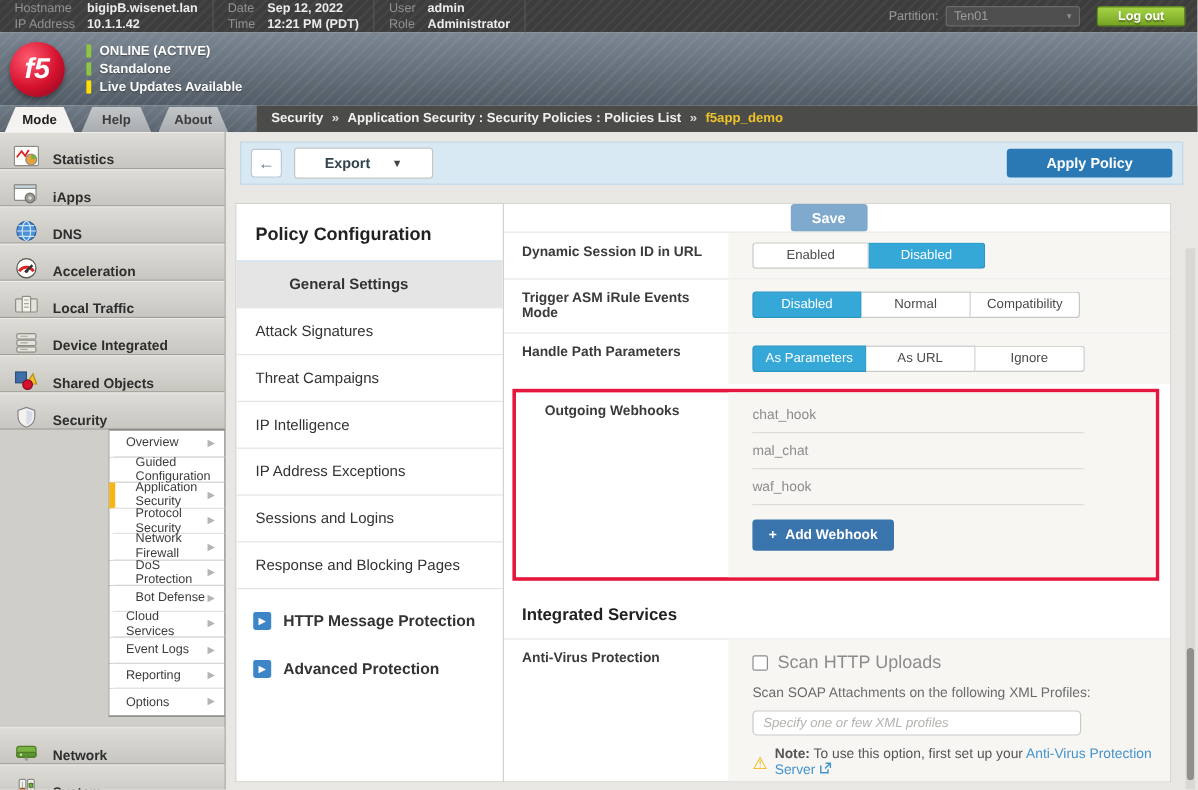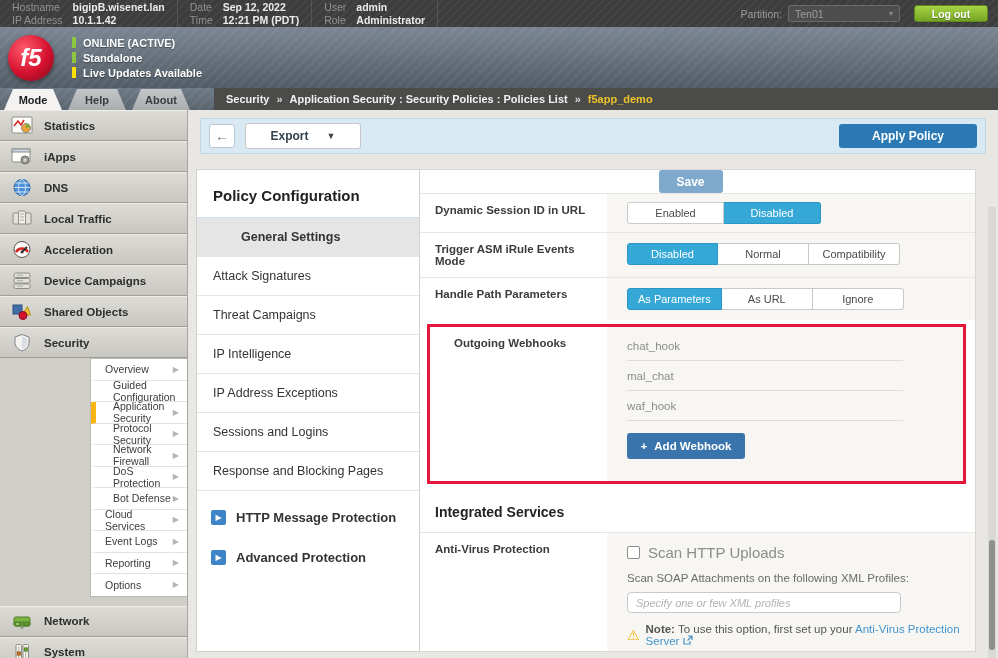--- a/index.html
+++ b/index.html
@@ -49,21 +49,21 @@
   .breadcrumb { margin-left:18px; height:22px; flex:1; background:#4b4b49; display:flex;
     align-items:center; gap:7px; padding-left:12px; font-size:11px; font-weight:bold; color:#f1f1f1; }
   .crumb-sep { color:#d8d8d8; }
   .crumb-current { color:#edc32a; }
 
   
   .layout { display:flex; height:548px; }
 
   
   .sidebar { width:188px; background:#cfcec9; border-right:1px solid #a6a59e; flex:none; }
-  .side-item { height:31px; display:flex; align-items:center; padding-left:8px;
+  .side-item { height:31px; display:flex; align-items:flex-end; padding-left:8px;
     background:linear-gradient(#dedcd7,#c7c6c0); border-bottom:1px solid #9f9e97;
     border-top:1px solid #edece8; cursor:pointer; }
   .side-item .icon { width:28px; display:flex; justify-content:center; }
   .side-label { font-size:11.5px; font-weight:bold; color:#2e2e2e; margin-left:8px; }
   .submenu { margin-left:90px; background:#000000; border:1px solid #b9b8b2; border-right:0; }
   .sub-item { height:21.5px; display:flex; align-items:center; font-size:10.5px; color:#3c3c3c;
     border-bottom:1px solid #e3e3e1; border-left:5px solid transparent; padding-left:9px;
     padding-right:8px; cursor:pointer; background:#fff; }
   .sub-item:last-child { border-bottom:0; }
   .sub-item.indent { padding-left:17px; }
@@ -262,51 +262,51 @@
             <ellipse cx="11" cy="9.5" rx="3.5" ry="8" fill="none" stroke="#cfe3f7"></ellipse>
             <path d="M3 9.5 H19 M4.4 5 H17.6 M4.4 14 H17.6" stroke="#cfe3f7" fill="none"></path>
           </svg>
       </span>
       <span class="side-label">DNS</span>
     </div>
 
     <div class="side-item">
       <span class="icon">
         <svg width="22" height="19">
+            <circle cx="11" cy="9.5" r="8" fill="#fdfdfb" stroke="#55544e"></circle>
+            <path d="M5 12 A7 7 0 0 1 17 12" fill="none" stroke="#d22" stroke-width="2.5"></path>
+            <line x1="11" y1="12" x2="16" y2="7" stroke="#333" stroke-width="2"></line>
+            <circle cx="11" cy="12" r="1.5" fill="#333"></circle>
+          </svg>
+      </span>
+      <span class="side-label">Acceleration</span>
+    </div>
+
+    <div class="side-item">
+      <span class="icon">
+        <svg width="22" height="19">
             <rect x="2" y="4" width="7" height="11" rx="1" fill="#e3e2dc" stroke="#8e8d86"></rect>
             <rect x="13" y="4" width="7" height="11" rx="1" fill="#e3e2dc" stroke="#8e8d86"></rect>
             <rect x="7.5" y="2" width="7" height="13" rx="1" fill="#f2f1eb" stroke="#8e8d86"></rect>
             <path d="M9 5h4M9 8h4M9 11h4" stroke="#a8a7a0"></path>
           </svg>
       </span>
       <span class="side-label">Local Traffic</span>
     </div>
 
     <div class="side-item">
       <span class="icon">
         <svg width="22" height="19">
-            <circle cx="11" cy="9.5" r="8" fill="#fdfdfb" stroke="#55544e"></circle>
-            <path d="M5 12 A7 7 0 0 1 17 12" fill="none" stroke="#d22" stroke-width="2.5"></path>
-            <line x1="11" y1="12" x2="16" y2="7" stroke="#333" stroke-width="2"></line>
-            <circle cx="11" cy="12" r="1.5" fill="#333"></circle>
-          </svg>
-      </span>
-      <span class="side-label">Acceleration</span>
-    </div>
-
-    <div class="side-item">
-      <span class="icon">
-        <svg width="22" height="19">
             <rect x="3" y="2" width="16" height="4.5" rx="1.5" fill="#e3e2dc" stroke="#8e8d86"></rect>
             <rect x="3" y="7.5" width="16" height="4.5" rx="1.5" fill="#e3e2dc" stroke="#8e8d86"></rect>
             <rect x="3" y="13" width="16" height="4.5" rx="1.5" fill="#e3e2dc" stroke="#8e8d86"></rect>
             <path d="M6 4.2h6M6 9.7h6M6 15.2h6" stroke="#a8a7a0"></path>
           </svg>
       </span>
-      <span class="side-label">Device Campaigns</span>
+      <span class="side-label">Device Integrated</span>
     </div>
 
     <div class="side-item">
       <span class="icon">
         <svg width="22" height="19">
             <rect x="2" y="3" width="9" height="9" fill="#3f6fa8" stroke="#2b4f7c"></rect>
             <path d="M13 13 L18.5 4.5 L21.5 13 Z" fill="#f0c030" stroke="#b88d14" transform="translate(-2,0)"></path>
             <circle cx="12" cy="13.5" r="4" fill="#d5112e" stroke="#8f0c1f"></circle>
           </svg>
       </span>

